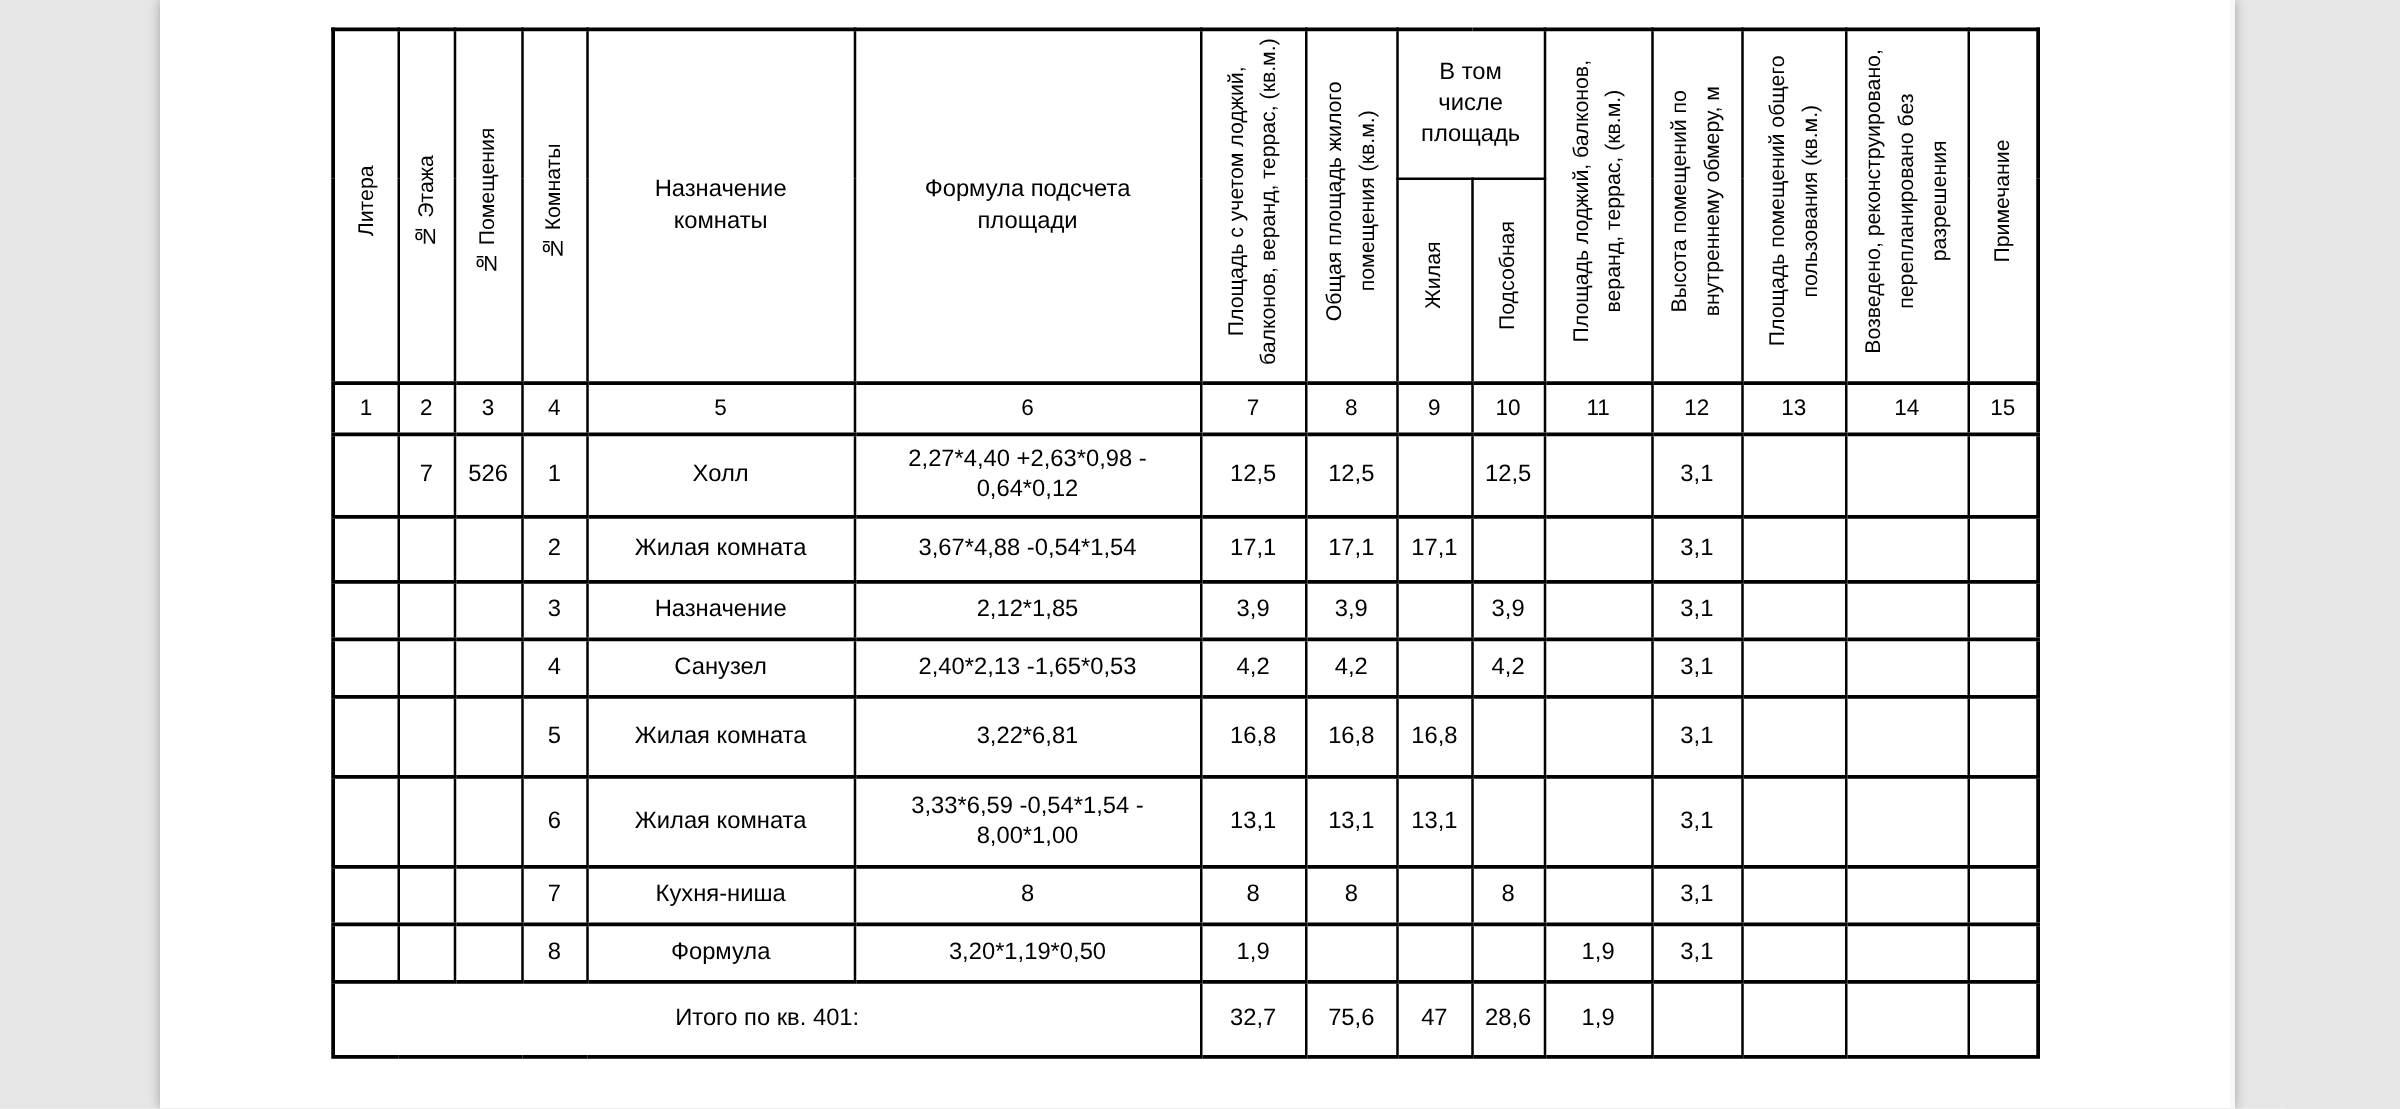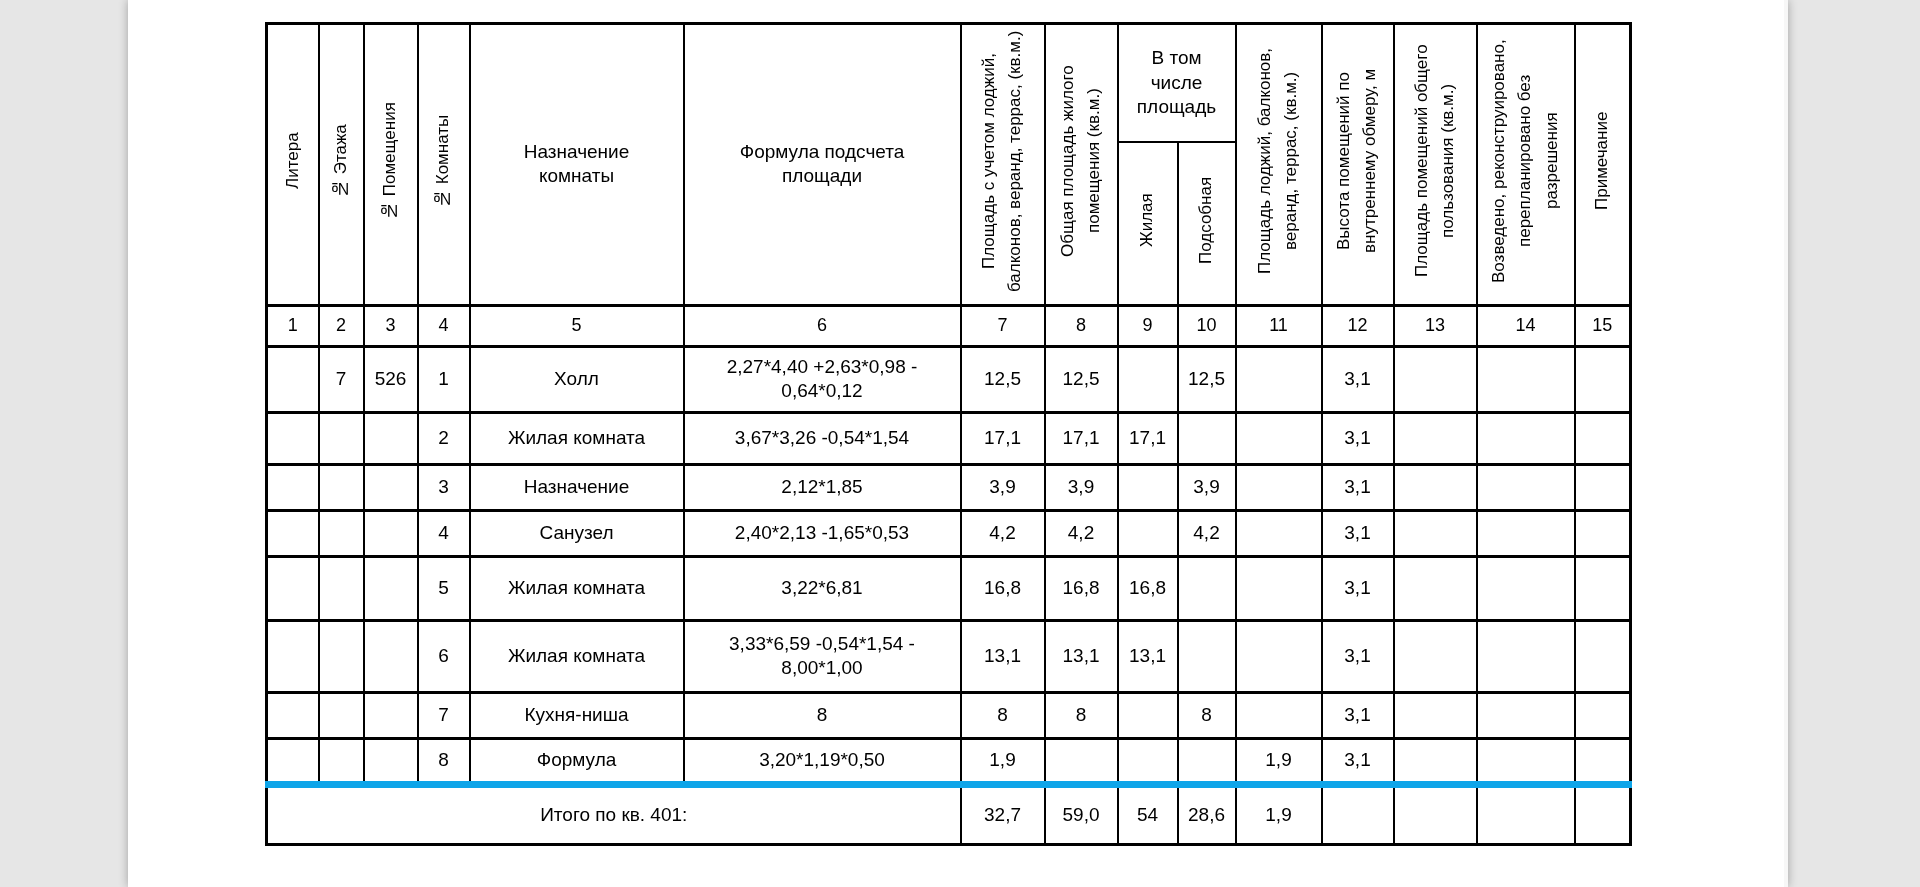--- a/index.html
+++ b/index.html
@@ -36,21 +36,21 @@
     white-space:pre-line;
     overflow:hidden;
   }
   tr.numbers-row th{
     border-top:3px solid #000;
     border-bottom:3px solid #000;
     font-size:18px;
     height:36px;
   }
   td{border-bottom-width:3px !important;}
-  tr.totals-row td{border-top:7px solid #0ea5e9;text-align:center;}
+  tr.totals-row td{border-top:2px solid #0ea5e9;text-align:center;}
   .vtext{
     display:inline-block;
     writing-mode:vertical-rl;
     transform:rotate(180deg);
     text-align:center;
     font-size:17px;
     line-height:1.55;
     white-space:pre-line;
   }
   .vtall{height:270px;}
@@ -157,21 +157,21 @@
     <td></td>
     <td></td>
   </tr>
 
   <tr style="height:52px">
     <td></td>
     <td></td>
     <td></td>
     <td>2</td>
     <td class="label-cell">Жилая комната</td>
-    <td>3,67*3,26 -0,54*1,54</td>
+    <td>3,67*4,88 -0,54*1,54</td>
     <td>17,1</td>
     <td>17,1</td>
     <td>17,1</td>
     <td></td>
     <td></td>
     <td>3,1</td>
     <td></td>
     <td></td>
     <td></td>
   </tr>
@@ -281,22 +281,22 @@
     <td>1,9</td>
     <td>3,1</td>
     <td></td>
     <td></td>
     <td></td>
   </tr>
 
   <tr class="totals-row" style="height:60px">
     <td colspan="6" class="totals-label">Итого по кв. 401:</td>
     <td>32,7</td>
-    <td>59,0</td>
-    <td>54</td>
+    <td>75,6</td>
+    <td>47</td>
     <td>28,6</td>
     <td>1,9</td>
     <td></td>
     <td></td>
     <td></td>
     <td></td>
   </tr>
 </tbody>
   </table>
 

